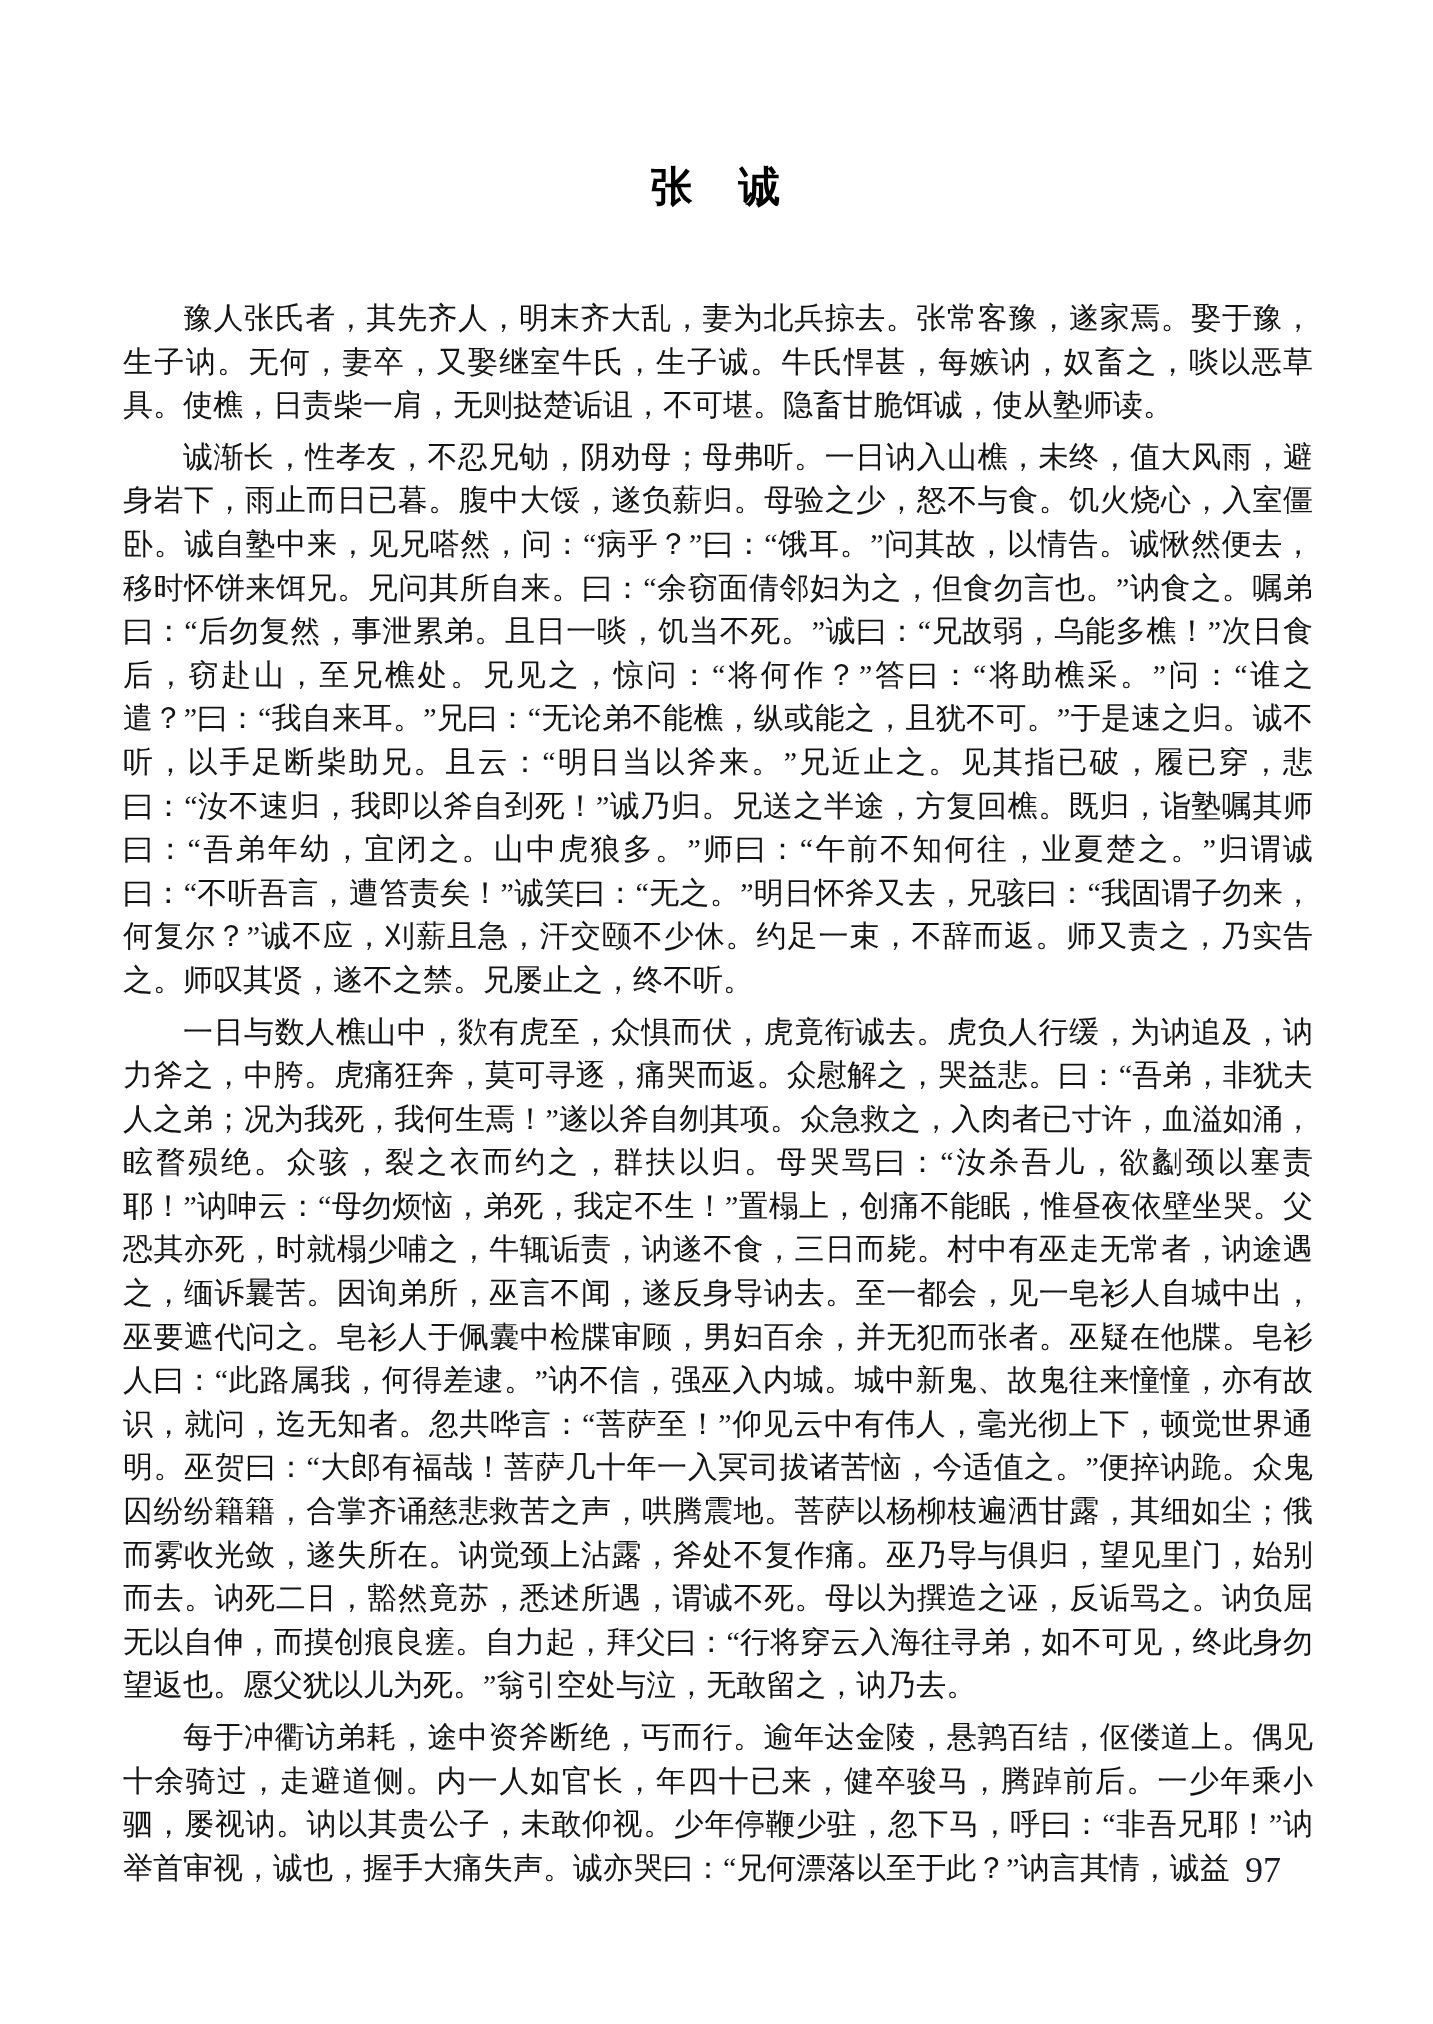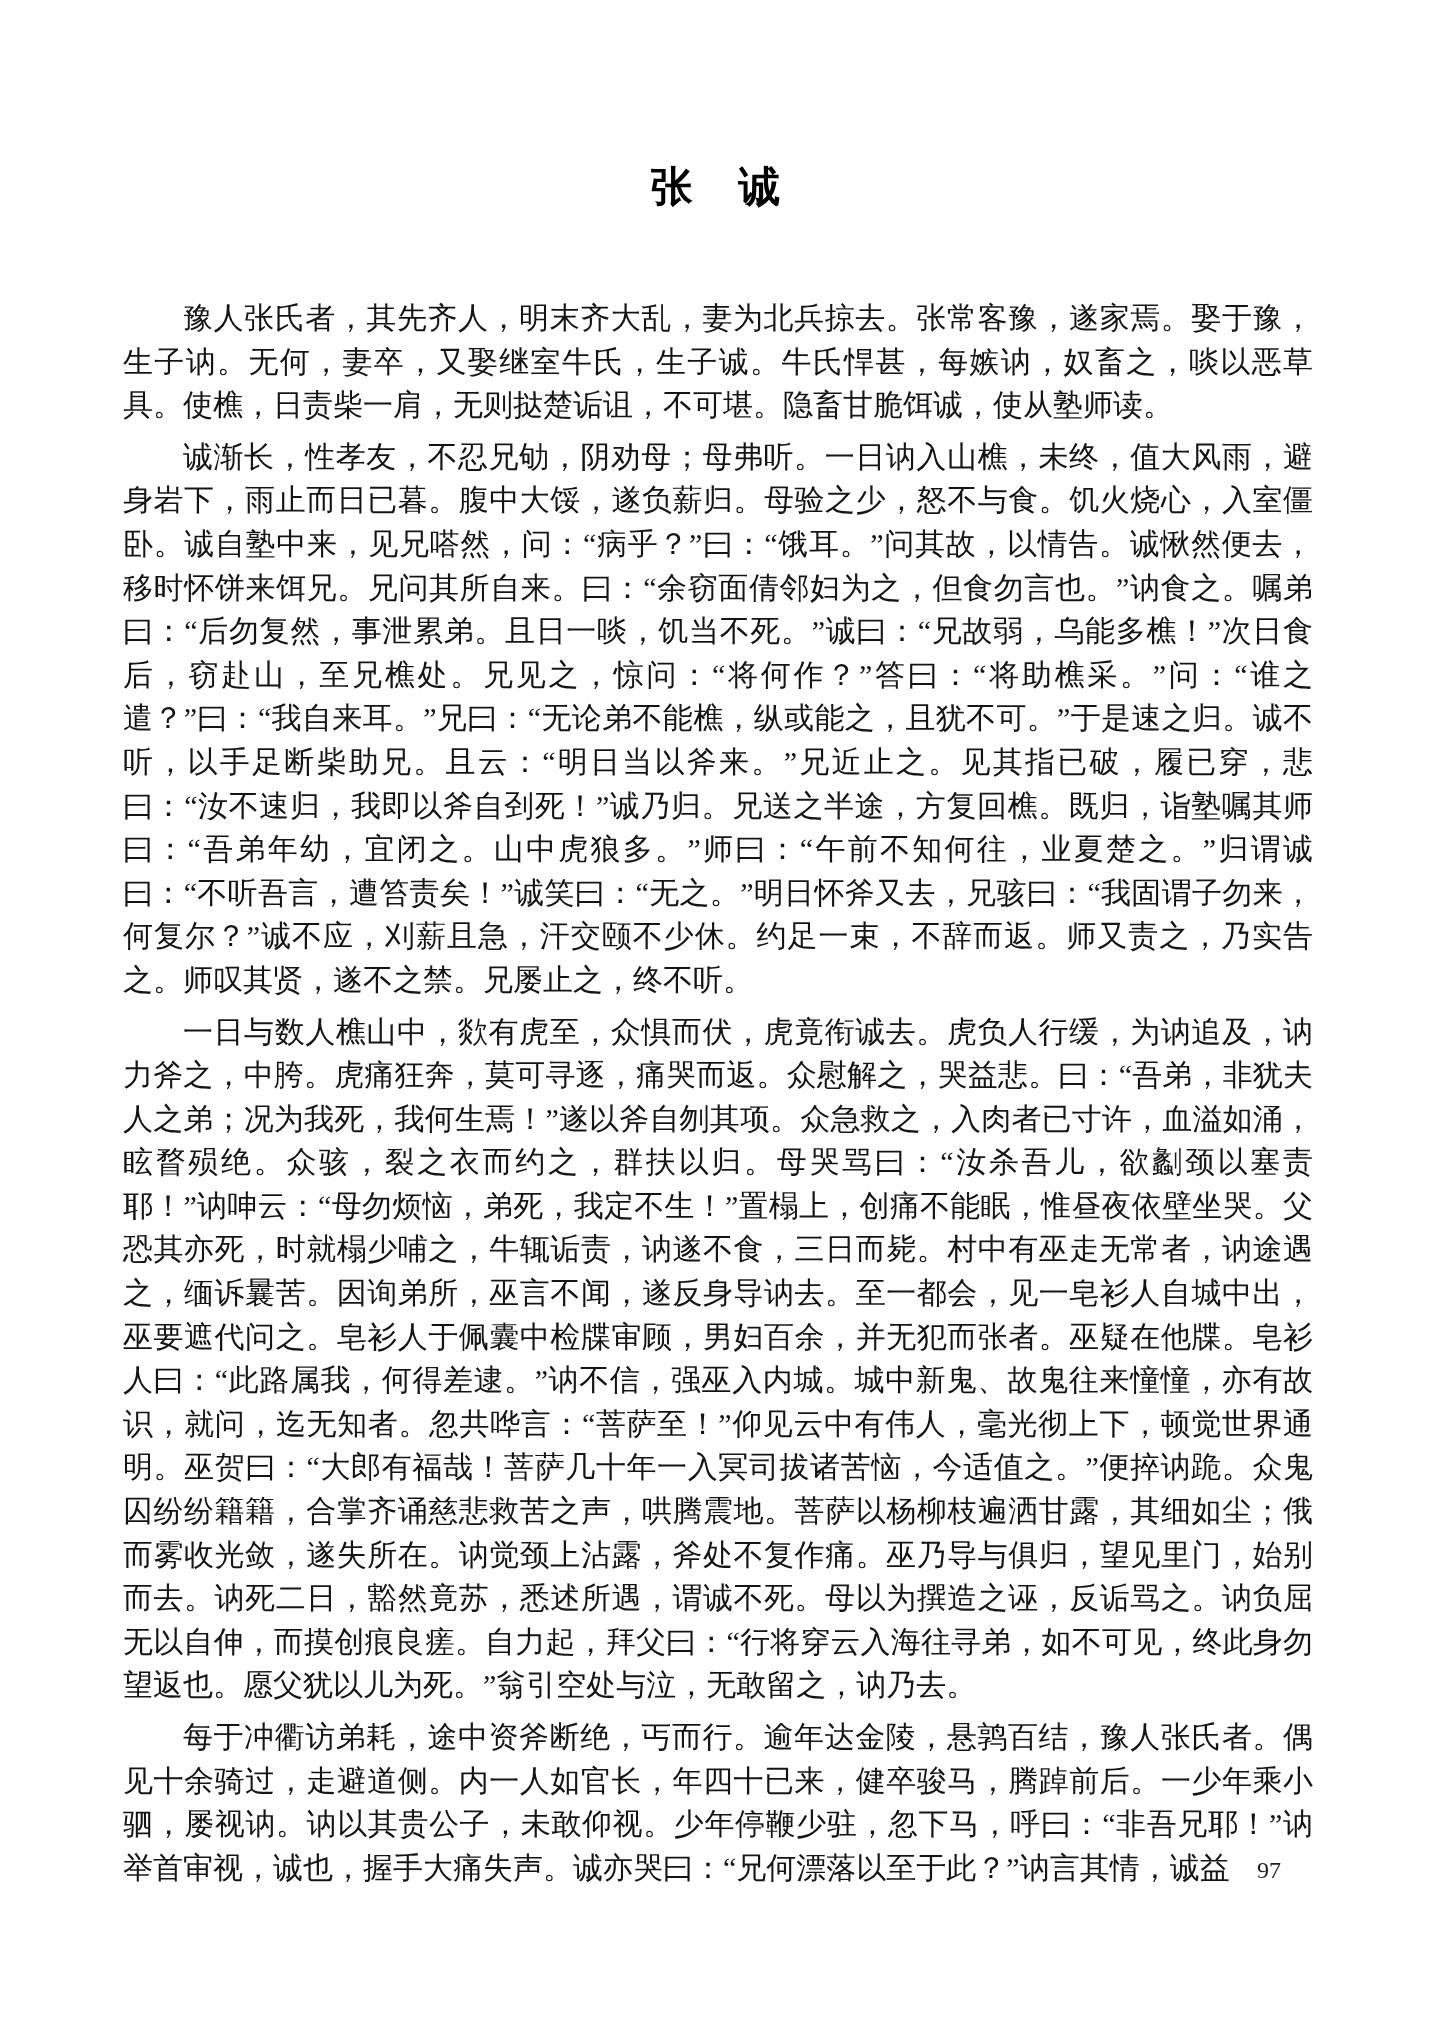--- a/index.html
+++ b/index.html
@@ -41,32 +41,32 @@
   }
   .content p {
     margin: 8px;
     padding: 0;
     text-indent: 2em;
   }
   .page-number {
     position: absolute;
     top: 1854px;
     right: 152px;
-    font-size: 24px;
+    font-size: 36px;
     line-height: 32px;
     color: #1a1a2a;
   }
 </style>
 </head>
 <body>
 
 <div class="page">
   <h1 class="title">张　诚</h1>
 
   <div class="content">
     <p>豫人张氏者，其先齐人，明末齐大乱，妻为北兵掠去。张常客豫，遂家焉。娶于豫，生子讷。无何，妻卒，又娶继室牛氏，生子诚。牛氏悍甚，每嫉讷，奴畜之，啖以恶草具。使樵，日责柴一肩，无则挞楚诟诅，不可堪。隐畜甘脆饵诚，使从塾师读。</p>
     <p>诚渐长，性孝友，不忍兄劬，阴劝母；母弗听。一日讷入山樵，未终，值大风雨，避身岩下，雨止而日已暮。腹中大馁，遂负薪归。母验之少，怒不与食。饥火烧心，入室僵卧。诚自塾中来，见兄嗒然，问：“病乎？”曰：“饿耳。”问其故，以情告。诚愀然便去，移时怀饼来饵兄。兄问其所自来。曰：“余窃面倩邻妇为之，但食勿言也。”讷食之。嘱弟曰：“后勿复然，事泄累弟。且日一啖，饥当不死。”诚曰：“兄故弱，乌能多樵！”次日食后，窃赴山，至兄樵处。兄见之，惊问：“将何作？”答曰：“将助樵采。”问：“谁之遣？”曰：“我自来耳。”兄曰：“无论弟不能樵，纵或能之，且犹不可。”于是速之归。诚不听，以手足断柴助兄。且云：“明日当以斧来。”兄近止之。见其指已破，履已穿，悲曰：“汝不速归，我即以斧自刭死！”诚乃归。兄送之半途，方复回樵。既归，诣塾嘱其师曰：“吾弟年幼，宜闭之。山中虎狼多。”师曰：“午前不知何往，业夏楚之。”归谓诚曰：“不听吾言，遭笞责矣！”诚笑曰：“无之。”明日怀斧又去，兄骇曰：“我固谓子勿来，何复尔？”诚不应，刈薪且急，汗交颐不少休。约足一束，不辞而返。师又责之，乃实告之。师叹其贤，遂不之禁。兄屡止之，终不听。</p>
     <p>一日与数人樵山中，欻有虎至，众惧而伏，虎竟衔诚去。虎负人行缓，为讷追及，讷力斧之，中胯。虎痛狂奔，莫可寻逐，痛哭而返。众慰解之，哭益悲。曰：“吾弟，非犹夫人之弟；况为我死，我何生焉！”遂以斧自刎其项。众急救之，入肉者已寸许，血溢如涌，眩瞀殒绝。众骇，裂之衣而约之，群扶以归。母哭骂曰：“汝杀吾儿，欲劙颈以塞责耶！”讷呻云：“母勿烦恼，弟死，我定不生！”置榻上，创痛不能眠，惟昼夜依壁坐哭。父恐其亦死，时就榻少哺之，牛辄诟责，讷遂不食，三日而毙。村中有巫走无常者，讷途遇之，缅诉曩苦。因询弟所，巫言不闻，遂反身导讷去。至一都会，见一皂衫人自城中出，巫要遮代问之。皂衫人于佩囊中检牒审顾，男妇百余，并无犯而张者。巫疑在他牒。皂衫人曰：“此路属我，何得差逮。”讷不信，强巫入内城。城中新鬼、故鬼往来憧憧，亦有故识，就问，迄无知者。忽共哗言：“菩萨至！”仰见云中有伟人，毫光彻上下，顿觉世界通明。巫贺曰：“大郎有福哉！菩萨几十年一入冥司拔诸苦恼，今适值之。”便捽讷跪。众鬼囚纷纷籍籍，合掌齐诵慈悲救苦之声，哄腾震地。菩萨以杨柳枝遍洒甘露，其细如尘；俄而雾收光敛，遂失所在。讷觉颈上沾露，斧处不复作痛。巫乃导与俱归，望见里门，始别而去。讷死二日，豁然竟苏，悉述所遇，谓诚不死。母以为撰造之诬，反诟骂之。讷负屈无以自伸，而摸创痕良瘥。自力起，拜父曰：“行将穿云入海往寻弟，如不可见，终此身勿望返也。愿父犹以儿为死。”翁引空处与泣，无敢留之，讷乃去。</p>
-    <p>每于冲衢访弟耗，途中资斧断绝，丐而行。逾年达金陵，悬鹑百结，豫人张氏者。偶见十余骑过，走避道侧。内一人如官长，年四十已来，健卒骏马，腾踔前后。一少年乘小驷，屡视讷。讷以其贵公子，未敢仰视。少年停鞭少驻，忽下马，呼曰：“非吾兄耶！”讷举首审视，诚也，握手大痛失声。诚亦哭曰：“兄何漂落以至于此？”讷言其情，诚益</p>
+    <p>每于冲衢访弟耗，途中资斧断绝，丐而行。逾年达金陵，悬鹑百结，伛偻道上。偶见十余骑过，走避道侧。内一人如官长，年四十已来，健卒骏马，腾踔前后。一少年乘小驷，屡视讷。讷以其贵公子，未敢仰视。少年停鞭少驻，忽下马，呼曰：“非吾兄耶！”讷举首审视，诚也，握手大痛失声。诚亦哭曰：“兄何漂落以至于此？”讷言其情，诚益</p>
   </div>
 
   <div class="page-number">97</div>
 </div>
 
 </body></html>

